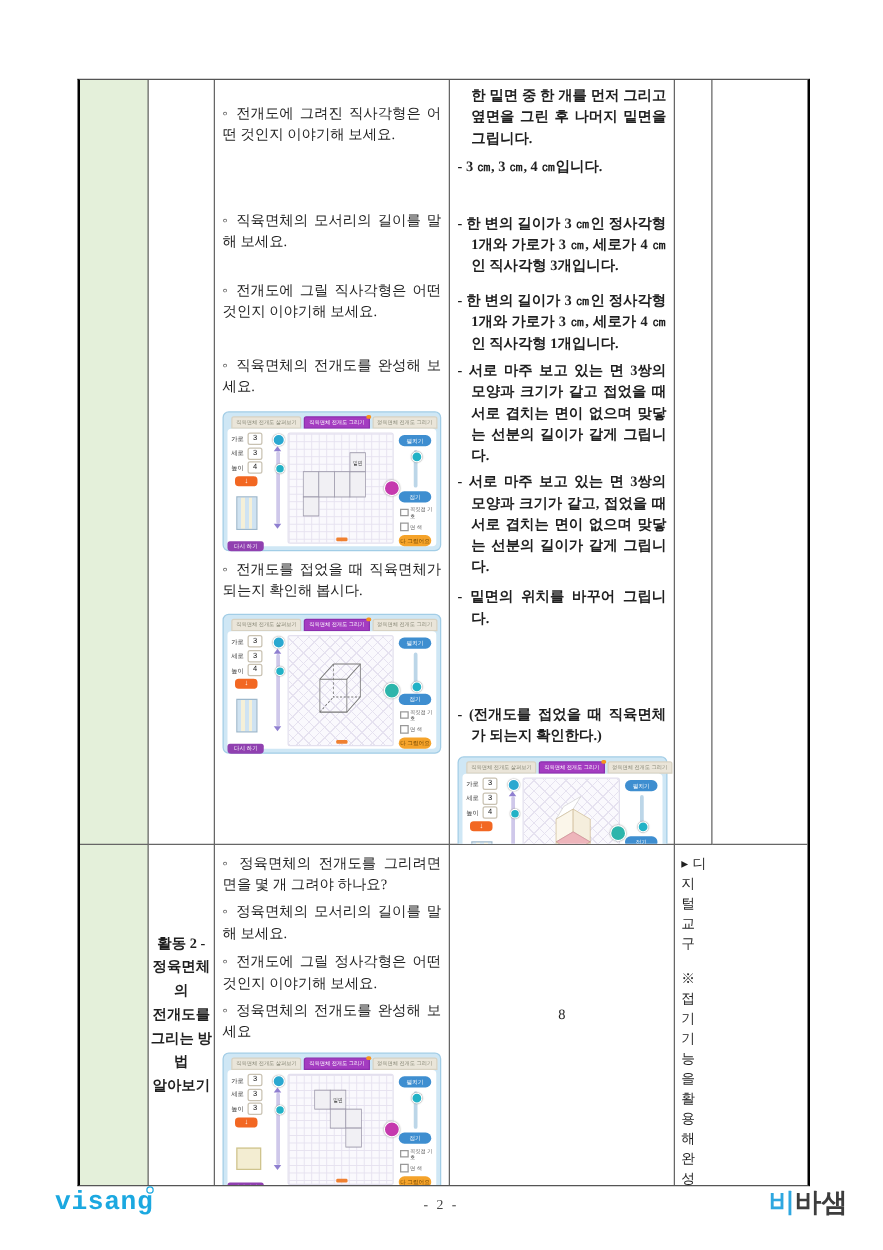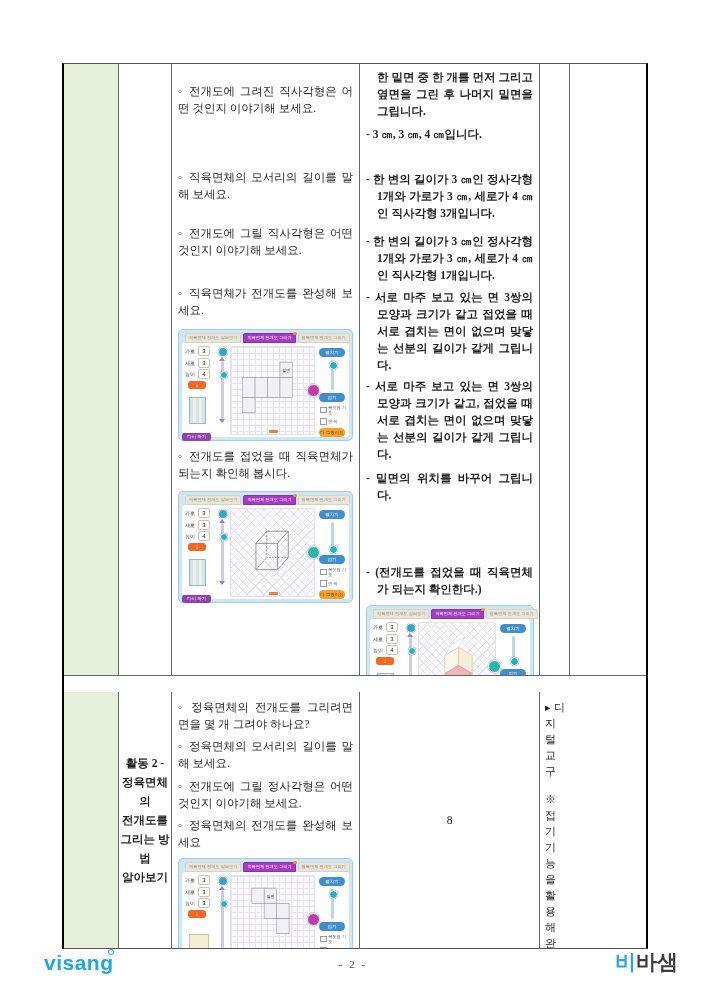--- a/index.html
+++ b/index.html
@@ -7,21 +7,21 @@
         font-family:"Liberation Serif",serif;color:#1f1f1f;}
 
   
   .lesson-table{position:absolute;left:62px;top:63px;display:grid;
     grid-template-columns:55px 53px 188px 180px 30px 76px;
     grid-template-rows:612px 272px;
     border-left:2.5px solid #000;border-right:2.5px solid #000;
     border-top:1px solid #555;border-bottom:1px solid #555;}
   .cell{border-right:1px solid #666;border-bottom:1px solid #666;overflow:hidden;box-sizing:border-box;}
   .cell.last-col{border-right:none;}
-  .cell.last-row{border-bottom:none;margin-top:16px;}
+  .cell.last-row{border-bottom:none;}
   .cell.green{background:#e4f0da;}
   .cell.qcol,.cell.acol{padding:5px 6px 0 6px;}
   .cell.notecol{padding:5px 5px 0 5px;}
 
   .q,.a{font-size:11.5px;line-height:17px;text-align:justify;margin:0;}
   .a{padding-left:11px;text-indent:-11px;font-weight:bold;}
   .a.cont{text-indent:0;}
   .note{font-size:11px;line-height:16px;text-align:justify;margin:0;}
 
   .q1{margin-top:52px}.q2{margin-top:14px}.q3{margin-top:22px}.q4{margin-top:26px}
@@ -94,21 +94,21 @@
   .vknob{position:absolute;left:-2px;width:7px;height:7px;border-radius:50%;background:#22b2c6;
         border:1px solid #fff;box-shadow:0 0 1px #666;}
   .chk{display:flex;align-items:center;gap:1.5px;font-size:4.2px;color:#555;margin-top:3px;
         width:100%;padding-left:3px;box-sizing:border-box;}
   .cb{width:4.5px;height:4.5px;border:0.6px solid #999;background:#fff;position:relative;flex:none;}
   .retry{position:absolute;left:3px;bottom:-1px;background:#9040b0;color:#fff;font-size:4.5px;
         line-height:1;padding:2px 5px;border-radius:2px 2px 3px 3px;}
 
   
   .brand-left{position:absolute;left:44px;top:951px;color:#1ba8e0;font-weight:bold;
-        font-size:21px;font-family:Liberation Sans, sans-serif;letter-spacing:0.5px;}
+        font-size:21px;font-family:Liberation Mono, monospace;letter-spacing:0.5px;}
   .brand-left::after{content:"";position:absolute;right:0px;top:-2px;width:4px;height:4px;
         border:1.5px solid #1ba8e0;border-radius:50%;}
   .page-num{position:absolute;left:0;right:0;top:958px;text-align:center;font-size:11px;
         color:#444;letter-spacing:2px;}
   .brand-right{position:absolute;right:28px;top:948px;font-size:21px;font-weight:bold;
         color:#3d3d3d;font-family:"Liberation Sans",sans-serif;display:block;}
   .brand-right::first-letter{color:#2ea7e0;}
 </style>
 </head>
 <body>
@@ -117,21 +117,21 @@
 
   <div class="lesson-table">
 
     <div class="cell green"></div>
     <div class="cell"></div>
 
     <div class="cell qcol">
       <p class="q q2">◦ 전개도에 그려진 직사각형은 어떤 것인지 이야기해 보세요.</p>
       <p class="q q1">◦ 직육면체의 모서리의 길이를 말해 보세요.</p>
       <p class="q q3">◦ 전개도에 그릴 직사각형은 어떤 것인지 이야기해 보세요.</p>
-      <p class="q q4">◦ 직육면체가 전개도를 완성해 보세요.</p>
+      <p class="q q4">◦ 직육면체의 전개도를 완성해 보세요.</p>
 
       <div class="tool shotm1">
         <div class="ttabs">
           <div class="ttab">직육면체 전개도 살펴보기</div>
           <div class="ttab active">직육면체 전개도 그리기</div>
           <div class="ttab">정육면체 전개도 그리기</div>
         </div>
         <div class="tbody">
           <div class="lp">
             <div class="fld">

